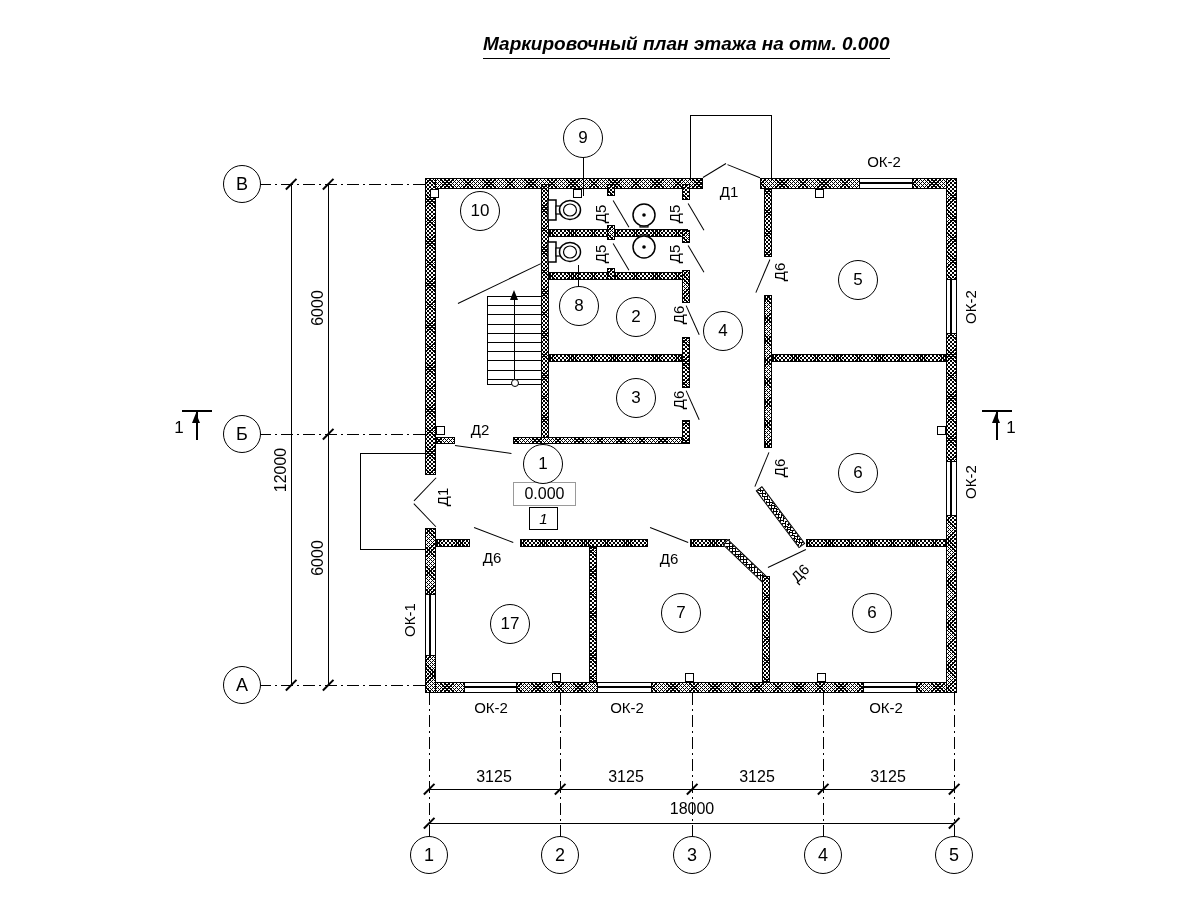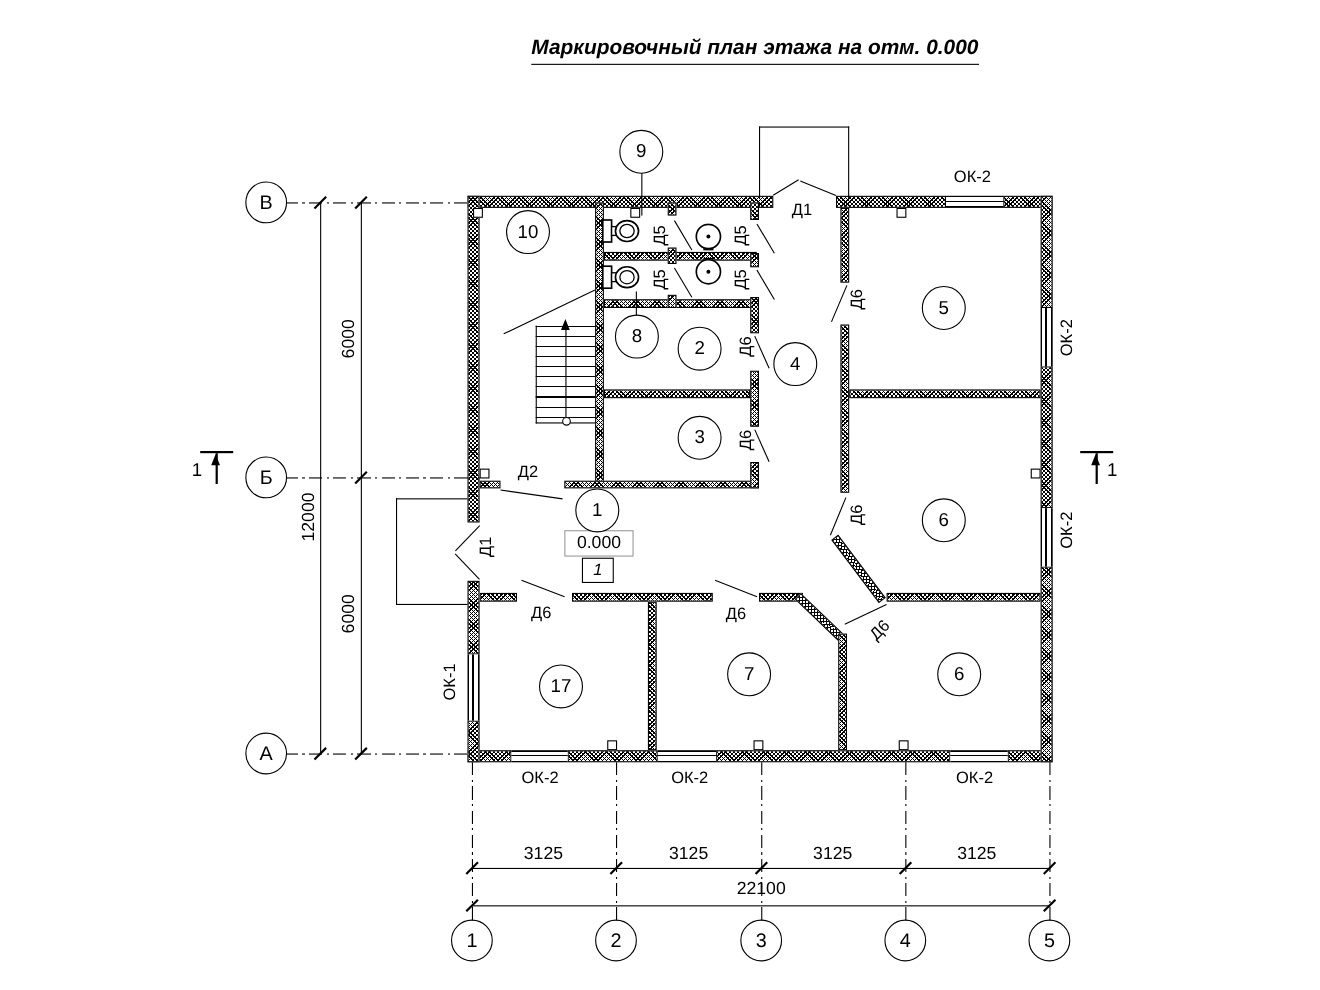--- a/index.html
+++ b/index.html
@@ -277,21 +277,21 @@
       <div class="dim-label" style="left: 318px; top: 558px; transform: translate(-50%, -50%) rotate(-90deg);">6000</div>
       <div class="dim-label" style="left: 281px; top: 470px; transform: translate(-50%, -50%) rotate(-90deg);">12000</div>
     </div>
 
   <div>
 
   <div class="dim-label" style="left: 494px; top: 777px; transform: translate(-50%, -50%);">3125</div>
       <div class="dim-label" style="left: 626px; top: 777px; transform: translate(-50%, -50%);">3125</div>
       <div class="dim-label" style="left: 757px; top: 777px; transform: translate(-50%, -50%);">3125</div>
       <div class="dim-label" style="left: 888px; top: 777px; transform: translate(-50%, -50%);">3125</div>
-      <div class="dim-label" style="left: 692px; top: 809px; transform: translate(-50%, -50%);">22100</div>
+      <div class="dim-label" style="left: 692px; top: 809px; transform: translate(-50%, -50%);">18000</div>
     </div>
 
   <div>
 
   <div class="sec-label" style="left: 179px; top: 428px; transform: translate(-50%, -50%);">1</div>
       <div class="sec-label" style="left: 1011px; top: 428px; transform: translate(-50%, -50%);">1</div>
     </div>
 
 </div>
 

